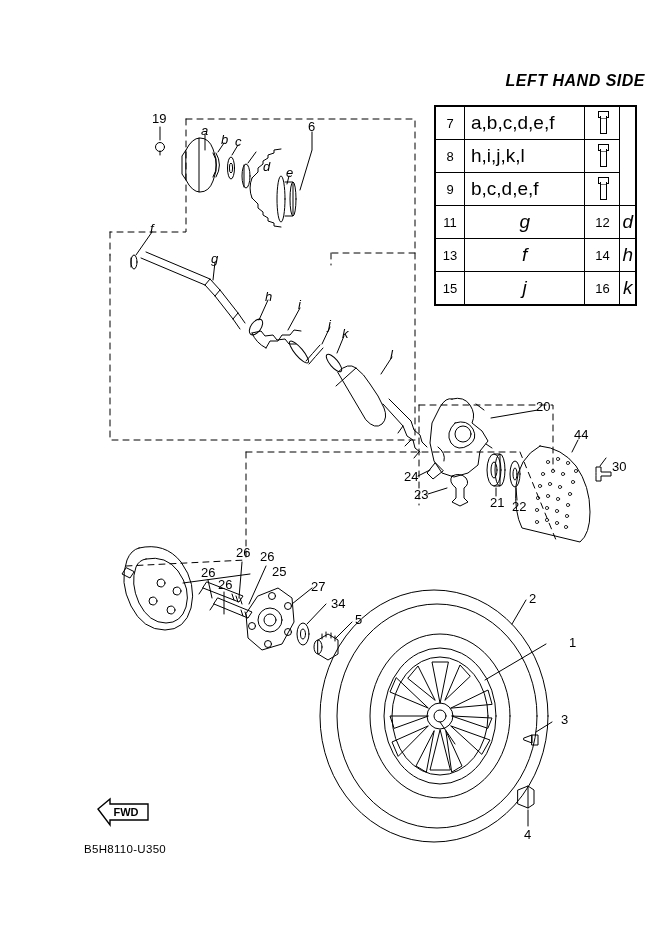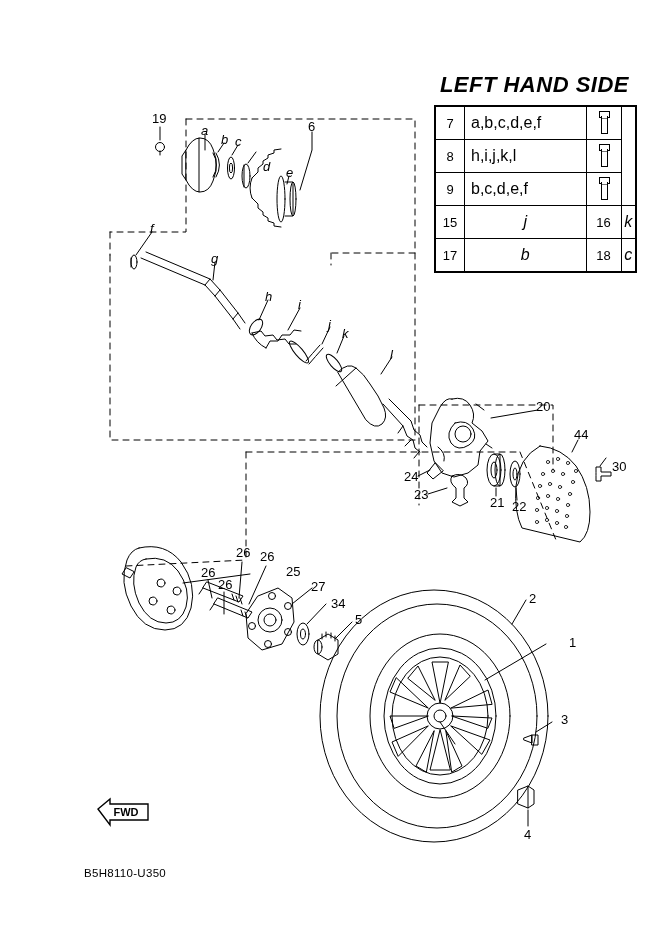--- a/index.html
+++ b/index.html
@@ -1,44 +1,44 @@
 <!DOCTYPE html>
 <html><head>
 <meta charset="utf-8">
 <style>
   html,body{margin:0;padding:0;background:#fff;}
   body{width:661px;height:935px;position:relative;overflow:hidden;
        font-family:"Liberation Sans", sans-serif;color:#000;}
   .sheet{position:absolute;left:0;top:0;width:661px;height:935px;}
 
   
-  .title{position:absolute;right:32px;top:72px;font-size:22px;font-style:italic;
+  .title{position:absolute;right:16px;top:72px;font-size:16px;font-style:italic;
          font-weight:bold;letter-spacing:.5px;font-family:"Liberation Sans", sans-serif;}
 
   
   .legend{position:absolute;left:434px;top:105px;width:203px;border:2px solid #000;
           border-collapse:collapse;font-size:14px;background:#fff;}
   .legend td{border:1px solid #000;padding:0;height:32px;vertical-align:middle;text-align:center;}
   .legend td.num{width:28px;font-size:13px;}
-  .legend td.val{font-size:16px;}
+  .legend td.val{font-size:19px;}
   .legend td.val.left{text-align:left;padding-left:6px;}
   .legend td.boltcell{width:34px;}
   .legend-bolt{display:inline-block;width:11px;height:22px;position:relative;}
   .legend-bolt .head{position:absolute;left:1px;top:0;width:9px;height:5px;border:1px solid #000;background:#fff;}
   .legend-bolt .shaft{position:absolute;left:3px;top:5px;width:5px;height:17px;border:1px solid #000;border-top:none;background:#fff;}
   .legend-bolt .shaft:after{content:"";position:absolute;left:0;top:2px;width:100%;height:1px;
         background:repeating-linear-gradient(180deg,#000 0 1px,transparent 1px 3px);opacity:.55;}
 
   
   .lbl{position:absolute;font-size:13px;line-height:1;}
   .lbl.it{font-style:italic;}
   svg{position:absolute;left:0;top:0;width:661px;height:935px;overflow:visible;}
 
   
-  .code{position:absolute;left:84px;top:843px;font-size:11.5px;letter-spacing:.3px;margin-top:24px;}
+  .code{position:absolute;left:84px;top:843px;font-size:11.5px;letter-spacing:.3px;}
 
   
   .fwd{position:absolute;left:96px;top:795px;width:54px;height:32px;}
 </style>
 </head>
 <body>
 
 <div class="sheet">
 
   <div class="title">LEFT HAND SIDE</div>
@@ -60,30 +60,36 @@
       </td>
     </tr>
     <tr>
       <td class="num">9</td>
       <td class="val left">b,c,d,e,f</td>
       <td class="boltcell">
         <span class="legend-bolt"><span class="head"></span><span class="shaft"></span></span>
       </td>
     </tr>
     <tr>
+      <td class="num">11</td>
+      <td class="val it" style="font-style:italic">g</td>
+      <td class="num">12</td>
+      <td class="val" style="font-style:italic">d</td>
+    </tr>
+    <tr>
+      <td class="num">13</td>
+      <td class="val" style="font-style:italic">f</td>
+      <td class="num">14</td>
+      <td class="val" style="font-style:italic">h</td>
+    </tr>
+    <tr>
       <td class="num">15</td>
       <td class="val" style="font-style:italic">j</td>
       <td class="num">16</td>
       <td class="val" style="font-style:italic">k</td>
-    </tr>
-    <tr>
-      <td class="num">17</td>
-      <td class="val" style="font-style:italic">b</td>
-      <td class="num">18</td>
-      <td class="val" style="font-style:italic">c</td>
     </tr>
   </tbody>
     </table>
 
   <svg viewBox="0 0 661 935">
     <g fill="none" stroke="#000" stroke-width="1" stroke-linecap="round" stroke-linejoin="round">
 
       <g stroke-dasharray="6 5">
         <path d="M186 119 L415 119 L415 253 L331 253"></path>
         <path d="M186 119 L186 232 L110 232"></path>
@@ -364,21 +370,21 @@
   <div class="lbl" style="left:574px;top:428px">44</div>
   <div class="lbl" style="left:612px;top:460px">30</div>
   <div class="lbl" style="left:404px;top:470px">24</div>
   <div class="lbl" style="left:414px;top:488px">23</div>
   <div class="lbl" style="left:490px;top:496px">21</div>
   <div class="lbl" style="left:512px;top:500px">22</div>
   <div class="lbl" style="left:236px;top:546px">26</div>
   <div class="lbl" style="left:260px;top:550px">26</div>
   <div class="lbl" style="left:201px;top:566px">26</div>
   <div class="lbl" style="left:218px;top:578px">26</div>
-  <div class="lbl" style="left:286px;top:565px">25</div>
+  <div class="lbl" style="left:272px;top:565px">25</div>
   <div class="lbl" style="left:311px;top:580px">27</div>
   <div class="lbl" style="left:331px;top:597px">34</div>
   <div class="lbl" style="left:355px;top:613px">5</div>
   <div class="lbl" style="left:529px;top:592px">2</div>
   <div class="lbl" style="left:569px;top:636px">1</div>
   <div class="lbl" style="left:561px;top:713px">3</div>
   <div class="lbl" style="left:524px;top:828px">4</div>
 
   <div class="lbl it" style="left:201px;top:124px">a</div>
   <div class="lbl it" style="left:221px;top:133px">b</div>

